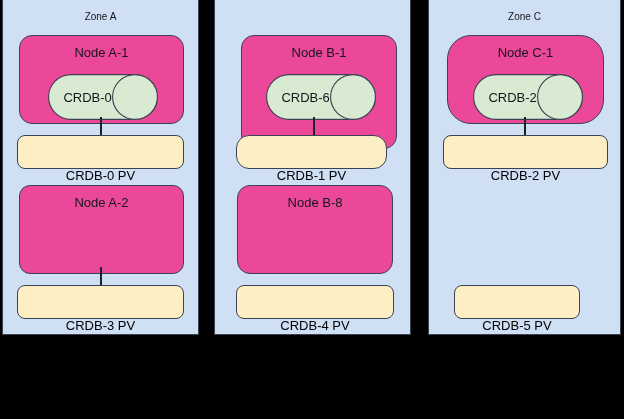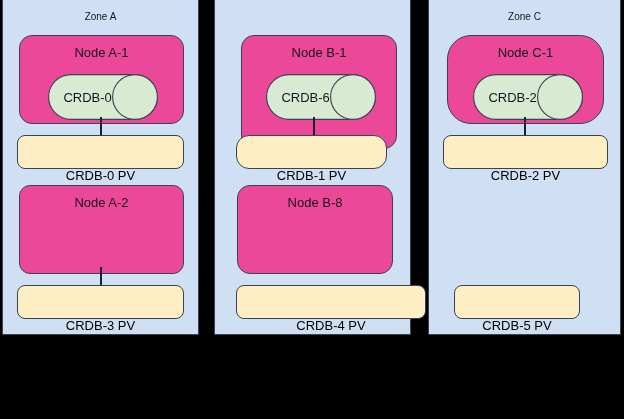--- a/index.html
+++ b/index.html
@@ -159,21 +159,21 @@
     <div class="connector" style="left:98px; top:118px; height:19px;"></div>
 
     <div class="pv" style="left:21px; top:136px; width:151px; height:34px;border-radius:13px;">
       <span class="pv-label">CRDB-1 PV</span>
     </div>
 
     <div class="node" style="left:22px; top:186px; width:156px; height:89px;">
       <div class="node-title">Node B-8</div>
     </div>
 
-    <div class="pv" style="left:21px; top:286px; width:190px; height:34px;">
+    <div class="pv" style="left:21px; top:286px; width:158px; height:34px;">
       <span class="pv-label">CRDB-4 PV</span>
     </div>
   </div>
 
   <div class="zone" style="left:428px; top:-2px; width:193px; height:337px;">
     <div class="zone-title">Zone C</div>
 
     <div class="node" style="left:18px; top:36px; width:157px; height:89px;border-radius:24px;">
       <div class="node-title">Node C-1</div>
 

